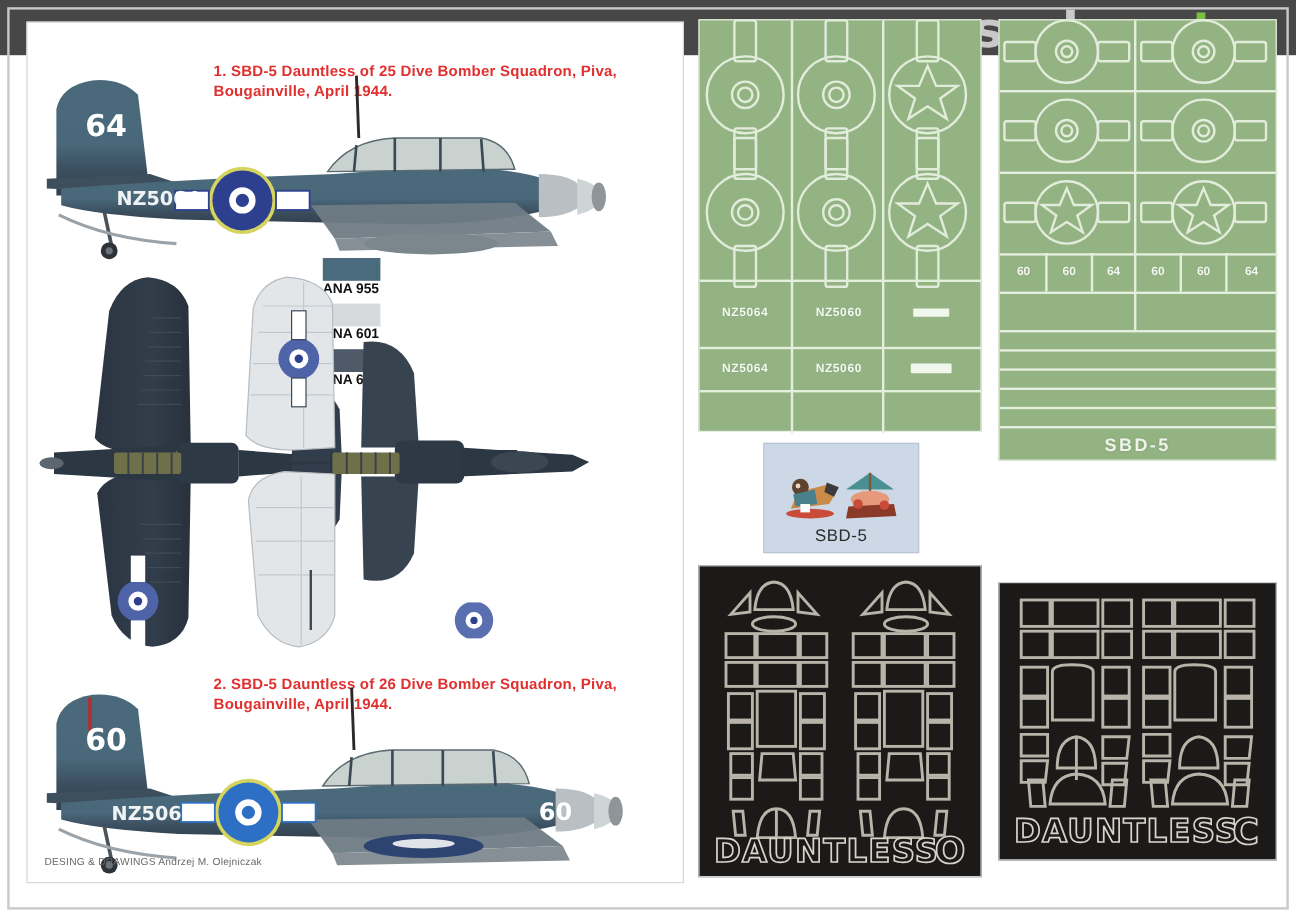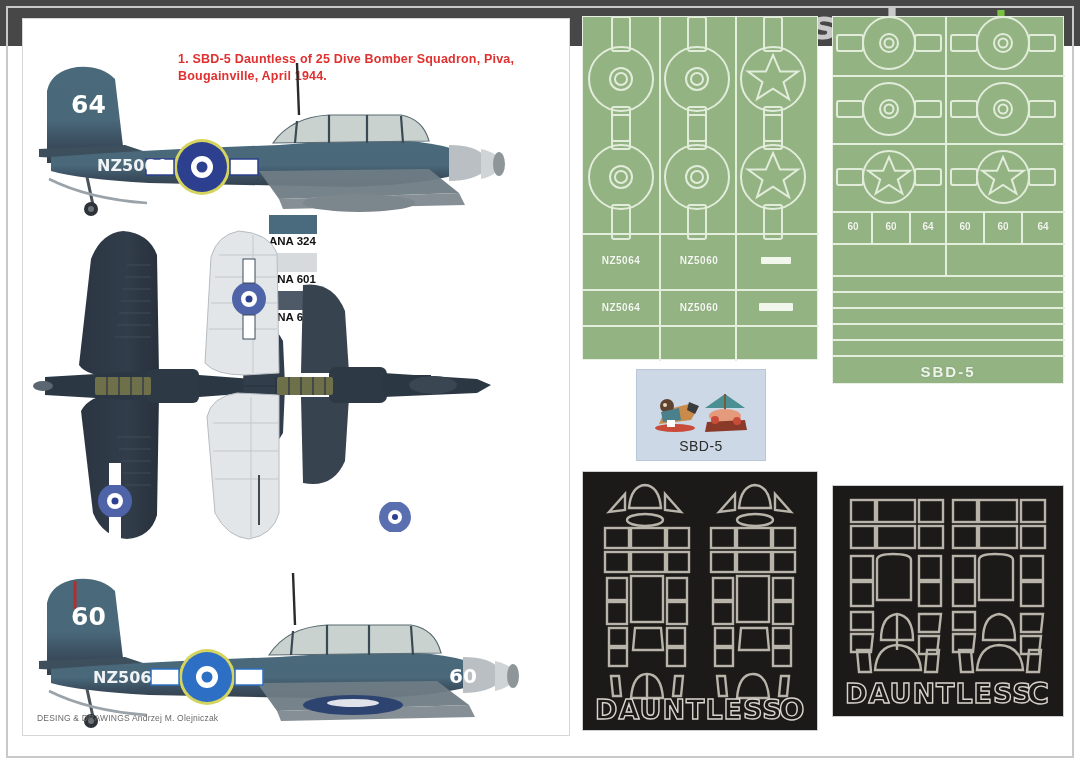--- a/index.html
+++ b/index.html
@@ -118,20 +118,21 @@
 <div id="page">
 
   <div id="topbar"></div>
   <div id="logo"><span class="a">scale</span><span class="b">mates</span></div>
 
   <div id="sheetborder"></div>
 
   <div id="leftpanel">
 
     <div class="caption" id="cap1">1. SBD-5 Dauntless of 25 Dive Bomber Squadron, Piva, Bougainville, April 1944.</div>
+    <div class="caption" id="cap2">2. SBD-5 Dauntless of 26 Dive Bomber Squadron, Piva, Bougainville, April 1944.</div>
 
     <div class="art" style="left:6px; top:34px;">
       <svg width="490" height="165" viewBox="0 0 490 165">
         <defs>
           <linearGradient id="fus1" x1="0" y1="0" x2="0" y2="1">
             <stop offset="0%" stop-color="#4a6a7b"></stop>
             <stop offset="55%" stop-color="#49687a"></stop>
             <stop offset="78%" stop-color="#3b4f60"></stop>
             <stop offset="100%" stop-color="#323f4c"></stop>
           </linearGradient>
@@ -184,21 +185,21 @@
 
         <text x="42" y="60" font-family="DejaVu Sans, sans-serif" font-size="25" font-weight="bold" fill="#ffffff">64</text>
 
         <text x="68" y="118" font-family="DejaVu Sans, sans-serif" font-size="16" font-weight="bold" fill="#ffffff" opacity="0.92">NZ5064</text>
       </svg>
     </div>
 
     <div id="legend">
       <div class="swrow">
         <div class="sw" style="background:#4a6a7d"></div>
-        <div class="swlbl">ANA 324</div>
+        <div class="swlbl">ANA 955</div>
       </div>
       <div class="swrow">
         <div class="sw" style="background:#d6dadd"></div>
         <div class="swlbl">ANA 601</div>
       </div>
       <div class="swrow">
         <div class="sw" style="background:#4e5a68"></div>
         <div class="swlbl">ANA 606</div>
       </div>
     </div>

